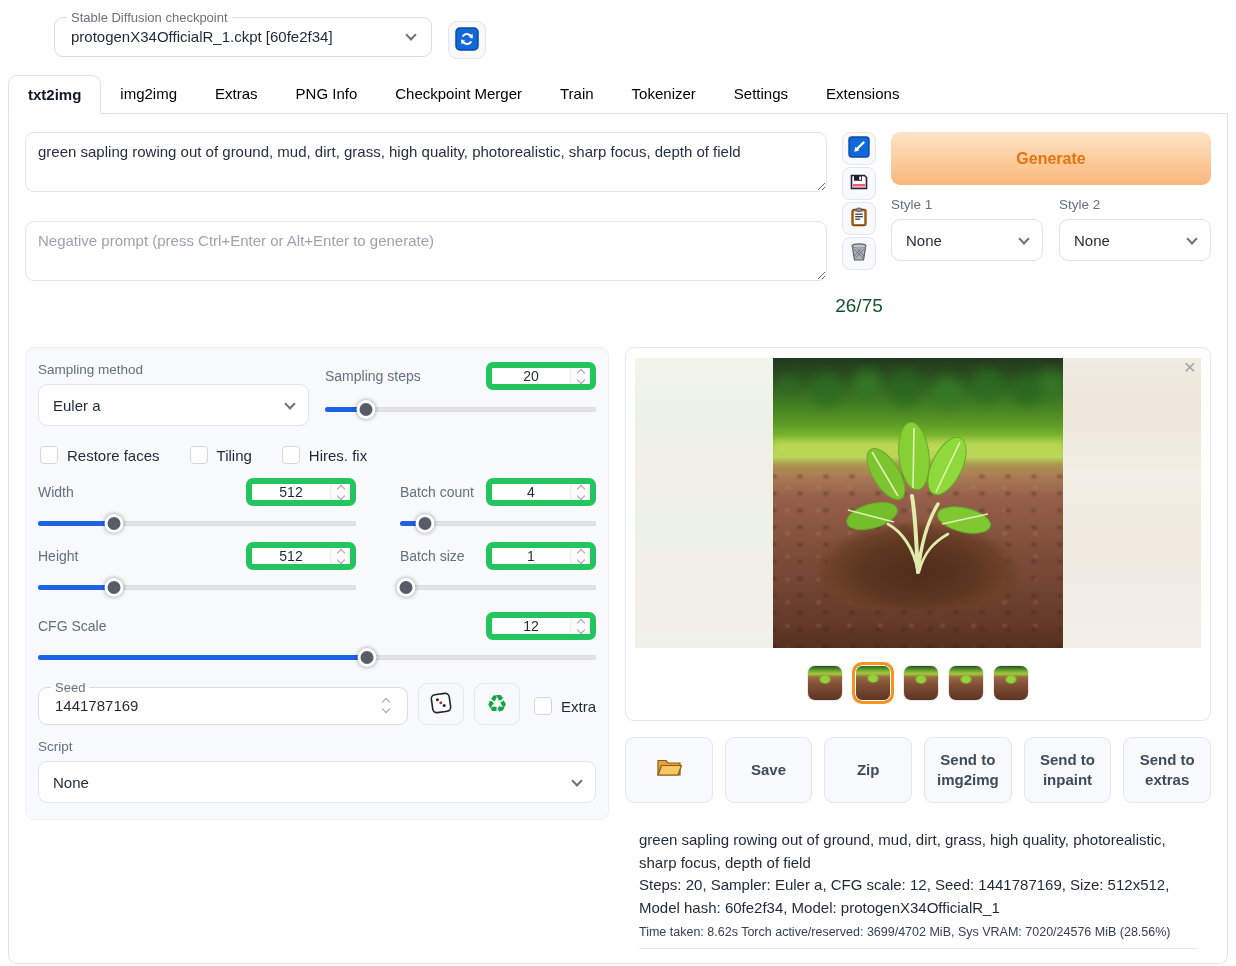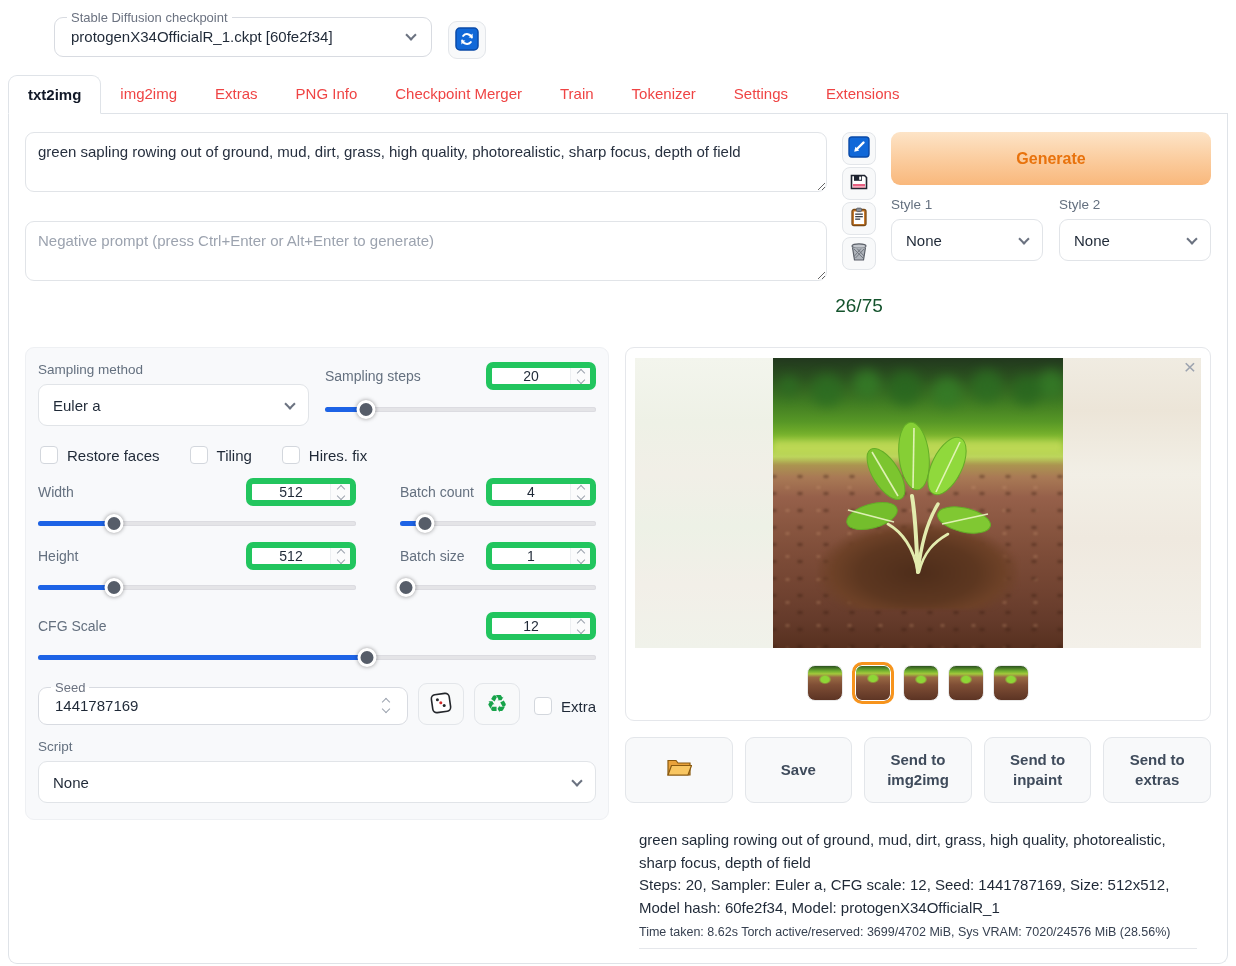--- a/index.html
+++ b/index.html
@@ -12,21 +12,21 @@
   fieldset.box-field { border:1px solid #d8dbe1; border-radius:9px; margin:0; padding:0 10px 4px 10px; background:#fff; }
   fieldset.box-field legend { font-size:13px; color:#6b7280; padding:0 4px; margin-left:2px; }
   .checkpoint-field { width:378px; }
   .select-row { display:flex; align-items:center; justify-content:space-between; padding:3px 6px 7px 6px; cursor:pointer; }
   .select-value { font-size:15px; color:#1f2937; }
   .chev { width:8px; height:8px; border-right:2px solid #6b7280; border-bottom:2px solid #6b7280; transform:rotate(45deg); margin-top:-3px; flex:none; }
   .refresh-btn { width:38px; height:38px; margin-top:13px; border:1px solid #e3e6ea; border-radius:9px; background:#f8f9fa; display:flex; align-items:center; justify-content:center; cursor:pointer; padding:0; }
 
   
   .tabbar { display:flex; border-bottom:1px solid #dfe3e8; padding-left:0; }
-  .tab { padding:10px 19px; font-size:15px; color:#ef4444; cursor:pointer; }
+  .tab { padding:10px 19px; font-size:15px; color:#000000; cursor:pointer; }
   .tab.active { color:#111827; font-weight:bold; background:#fff; border:1px solid #dfe3e8; border-bottom:1px solid #fff; border-radius:9px 9px 0 0; margin-bottom:-1px; }
 
   .content { border:1px solid #dfe3e8; border-top:none; border-radius:0 0 9px 9px; padding:18px 16px 14px 16px; }
 
   
   .row1 { display:grid; grid-template-columns:1fr 40px 320px; gap:12px; margin-bottom:30px; }
   textarea.prompt { width:100%; height:60px; border:1px solid #e1e4e8; border-radius:9px; padding:10px 12px; font-family:"Liberation Sans",sans-serif; font-size:15px; color:#27303f; resize:both; outline:none; background:#fff; }
   textarea.prompt::placeholder { color:#9ca3af; }
   .neg { margin-top:26px; }
   .tools { display:flex; flex-direction:column; align-items:center; }
@@ -441,20 +441,21 @@
         <div class="actions-row">
           <button class="act-btn">
             <span>
               <svg width="26" height="22" viewBox="0 0 26 22">
                   <path d="M2 4.5 h8 l2 2.5 h12 v12 H2z" fill="#e9a23b" stroke="#8a5a10" stroke-width="1.2"></path>
                   <path d="M2 19 L5.5 9.5 h20 L22 19z" fill="#f8c662" stroke="#8a5a10" stroke-width="1.2"></path>
                 </svg>
             </span>
           </button>
           <button class="act-btn">Save</button>
+          <button class="act-btn">Zip</button>
           <button class="act-btn">Send to img2img</button>
           <button class="act-btn">Send to inpaint</button>
           <button class="act-btn">Send to extras</button>
         </div>
 
         <div class="out-block">
           <div class="out-prompt">green sapling rowing out of ground, mud, dirt, grass, high quality, photorealistic, sharp focus, depth of field</div>
           <div class="out-params">Steps: 20, Sampler: Euler a, CFG scale: 12, Seed: 1441787169, Size: 512x512, Model hash: 60fe2f34, Model: protogenX34OfficialR_1</div>
           <div class="out-perf">Time taken: 8.62s  Torch active/reserved: 3699/4702 MiB, Sys VRAM: 7020/24576 MiB (28.56%)</div>
         </div>

